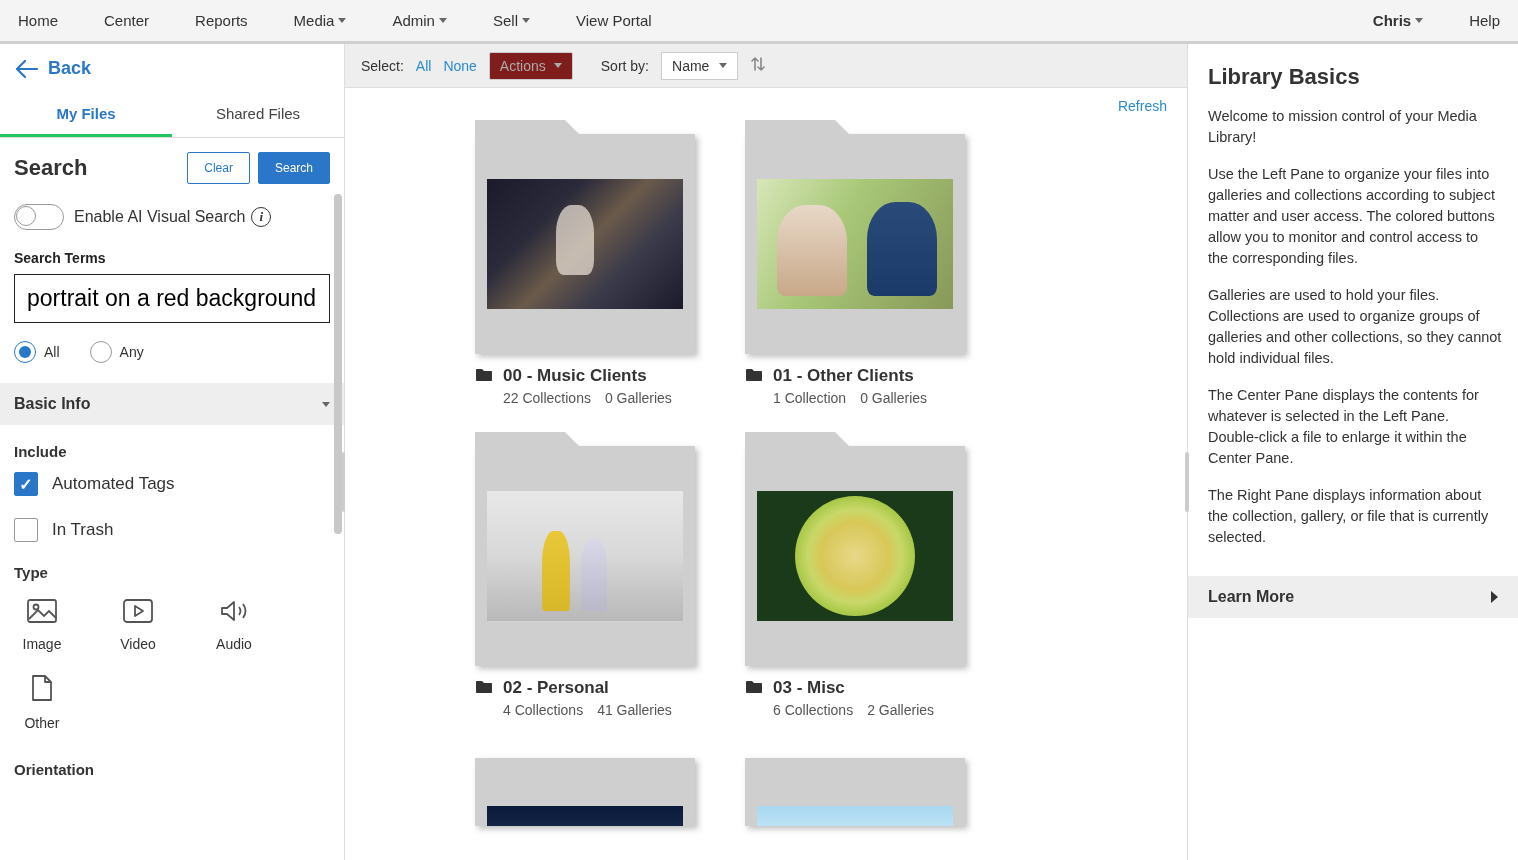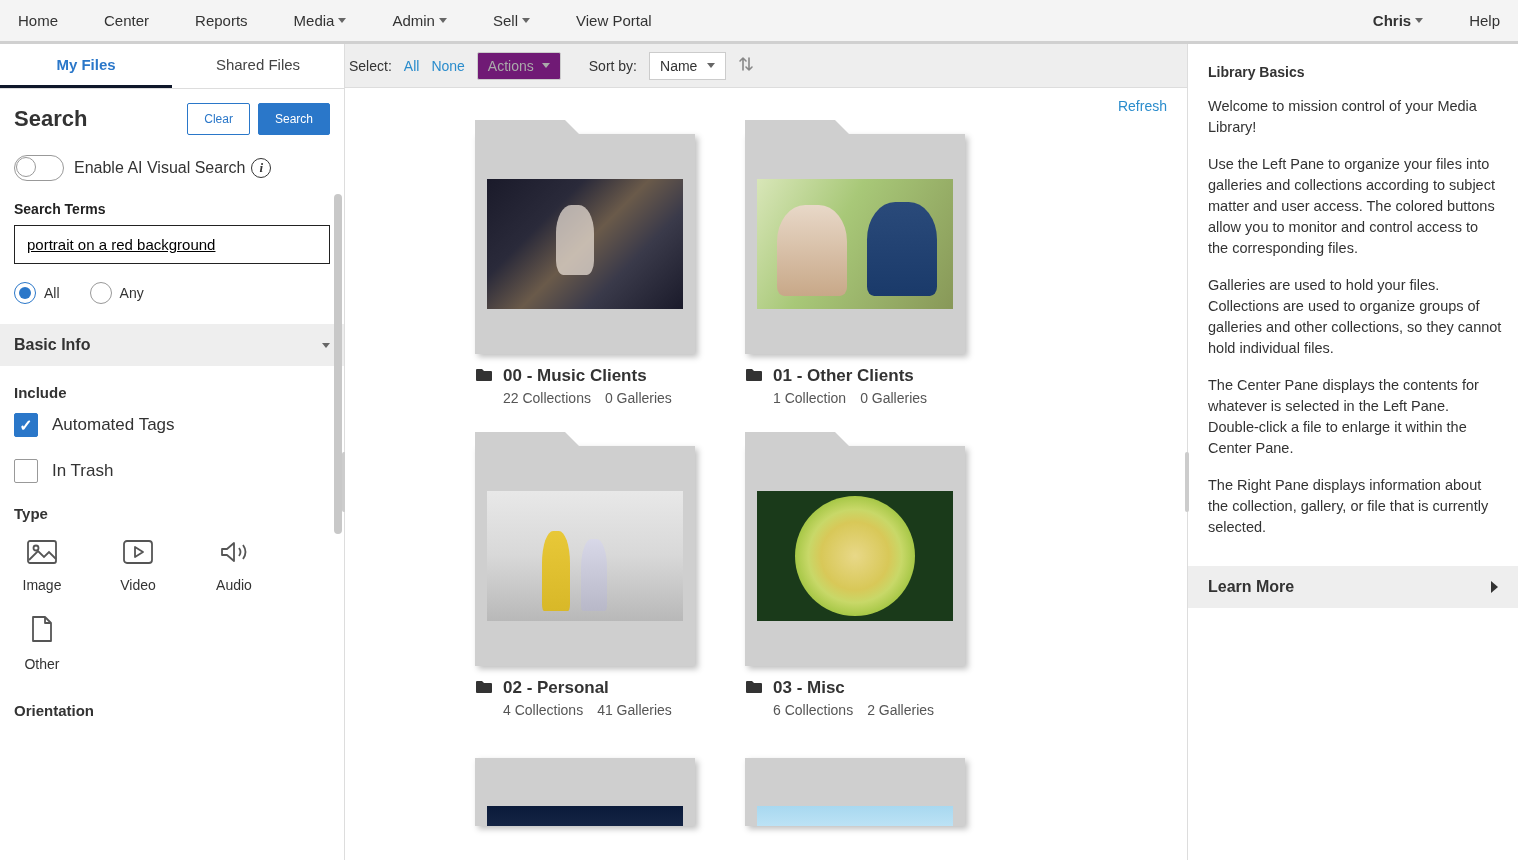--- a/index.html
+++ b/index.html
@@ -15,56 +15,56 @@
 .main { display: flex; height: calc(100% - 44px); }
 .left-pane { width: 345px; border-right: 1px solid #ddd; display: flex; flex-direction: column; position: relative; }
 .center-pane { flex: 1; display: flex; flex-direction: column; background: #fff; border-right: 1px solid #ddd; position: relative; }
 .right-pane { width: 330px; display: flex; flex-direction: column; padding: 20px 16px 0 20px; }
 
 
 .back-row { display: flex; align-items: center; gap: 10px; padding: 14px 16px; font-size: 18px; color: #2a77c9; cursor: pointer; }
 .back-arrow svg { display: block; }
 .tabs { display: flex; border-bottom: 1px solid #ddd; }
 .tab { flex: 1; text-align: center; padding: 12px 0; font-size: 15px; color: #444; cursor: pointer; }
-.tab.active { color: #2a77c9; font-weight: 600; border-bottom: 3px solid #0f172a; }
+.tab.active { color: #2a77c9; font-weight: 600; border-bottom: 3px solid #22c55e; }
 .search-header { display: flex; align-items: center; justify-content: space-between; padding: 14px 14px 10px 14px; }
 .search-title { font-size: 22px; font-weight: 700; }
 .btn { padding: 8px 16px; font-size: 12px; border-radius: 2px; cursor: pointer; }
 .btn-outline { background: #fff; border: 1px solid #2a77c9; color: #2a77c9; }
 .btn-primary { background: #2a77c9; border: 1px solid #2a77c9; color: #fff; }
 .search-body { padding: 0 14px 14px 14px; overflow-y: auto; flex: 1; }
 .toggle-row { display: flex; align-items: center; gap: 10px; padding: 10px 0 16px 0; }
 .toggle { width: 50px; height: 26px; border: 1.5px solid #999; border-radius: 20px; position: relative; cursor: pointer; background: #fff; }
 .toggle-knob { width: 20px; height: 20px; border-radius: 50%; background: #fff; border: 1.5px solid #999; position: absolute; top: 1px; left: 1px; }
 .toggle-label { font-size: 16px; display: flex; align-items: center; gap: 6px; }
 .info-icon { width: 20px; height: 20px; border: 1.5px solid #333; border-radius: 50%; display: inline-flex; align-items: center; justify-content: center; font-style: italic; font-family: serif; font-size: 13px; font-weight: bold; }
 .field-label { font-size: 14px; font-weight: 600; color: #222; margin-bottom: 8px; margin-top: 4px; }
-.text-input { width: 100%; padding: 10px 12px; font-size: 15px; border: 1.5px solid #222; text-decoration: underline; }
+.text-input { width: 100%; padding: 10px 12px; font-size: 23px; border: 1.5px solid #222; }
 .radio-row { display: flex; gap: 30px; padding: 18px 0 20px 0; }
 .radio { display: flex; align-items: center; gap: 8px; cursor: pointer; }
 .radio-circle { width: 22px; height: 22px; border: 1.5px solid #999; border-radius: 50%; display: flex; align-items: center; justify-content: center; }
 .radio-circle.checked { border-color: #2a77c9; }
 .radio-dot { width: 12px; height: 12px; border-radius: 50%; background: #2a77c9; }
 .section-header { background: #eee; margin: 0 -14px; padding: 12px 14px; display: flex; justify-content: space-between; align-items: center; font-size: 16px; font-weight: 600; cursor: pointer; }
 .sub-label { font-size: 15px; font-weight: 600; margin: 18px 0 12px 0; }
 .check-row { display: flex; align-items: center; gap: 14px; margin-bottom: 22px; cursor: pointer; }
 .checkbox { width: 24px; height: 24px; border: 1.5px solid #999; border-radius: 2px; display: flex; align-items: center; justify-content: center; }
 .checkbox.checked { background: #2a77c9; border-color: #2a77c9; }
 .checkbox.checked::after { content: "✓"; color: #fff; font-size: 16px; font-weight: bold; }
 .check-label { font-size: 17px; }
 .type-grid { display: flex; gap: 40px; flex-wrap: wrap; padding: 6px 0; text-align: center; }
 .type-item { display: flex; flex-direction: column; align-items: center; gap: 10px; cursor: pointer; width: 56px; }
 .type-icon { color: #555; }
 .type-label { font-size: 14px; }
 .scroll-thumb { position: absolute; right: 2px; top: 150px; width: 8px; height: 340px; background: #c8c8c8; border-radius: 4px; }
 
 
-.toolbar { height: 44px; background: #eee; border-bottom: 1px solid #ddd; display: flex; align-items: center; padding: 0 4px; gap: 12px; font-size: 14px; }
+.toolbar { height: 44px; background: #eee; border-bottom: 1px solid #ddd; display: flex; align-items: center; padding: 0 16px; gap: 12px; font-size: 14px; }
 .link { color: #2a8ccc; cursor: pointer; }
-.actions-btn { background: #701a75; border: 1px solid #ccc; padding: 5px 10px; color: #aaa; display: flex; align-items: center; gap: 8px; border-radius: 2px; }
+.actions-btn { background: #7f1d1d; border: 1px solid #ccc; padding: 5px 10px; color: #aaa; display: flex; align-items: center; gap: 8px; border-radius: 2px; }
 .sort-select { background: #fff; border: 1px solid #ccc; padding: 5px 10px; display: flex; align-items: center; gap: 10px; border-radius: 0; cursor: pointer; }
 .swap-icon { cursor: pointer; color: #888; }
 .refresh-row { text-align: right; padding: 10px 20px 0 0; }
 .grid { padding: 20px 40px 20px 130px; overflow-y: auto; flex: 1; display: flex; flex-wrap: wrap; gap: 40px 50px; align-content: flex-start; }
 .folder { width: 220px; }
 .folder-frame { width: 220px; height: 220px; background: #cfcfcf; position: relative; box-shadow: 3px 3px 6px rgba(0,0,0,0.25); display: flex; align-items: center; justify-content: center; }
 .folder-tab { position: absolute; top: -14px; left: 0; width: 90px; height: 14px; background: #cfcfcf; }
 .folder-tab::after { content: ""; position: absolute; right: -14px; top: 0; border-bottom: 14px solid #cfcfcf; border-right: 14px solid transparent; }
 .thumb { width: 196px; height: 130px; background: #888; }
 .thumb.concert { background: linear-gradient(135deg, #1a1a2a 0%, #2a2a3a 30%, #6a5a4a 50%, #3a3a4a 70%, #1a1a2a 100%); position:relative; overflow:hidden;}
@@ -79,21 +79,21 @@
 .thumb.melon::after{content:"";width:120px;height:120px;border-radius:50%;background:radial-gradient(circle,#e8d888 0%,#d8c858 40%,#c8d868 55%,#a8c848 70%,#88a838 100%);}
 .thumb.dark{background:linear-gradient(#0a1a3a,#1a2a4a);}
 .thumb.sky{background:linear-gradient(#a8d8f0,#c8e8f8);}
 .folder-meta { display: flex; align-items: center; gap: 10px; margin-top: 12px; }
 .folder-icon { color: #333; }
 .folder-title { font-size: 17px; font-weight: 600; }
 .folder-sub { font-size: 14px; color: #555; padding-left: 28px; margin-top: 4px; }
 .folder-sub span { margin-right: 14px; }
 
 
-.right-title { font-size: 14px; font-weight: 700; margin-bottom: 16px; }
+.right-title { font-size: 22px; font-weight: 700; margin-bottom: 16px; }
 .right-pane p { font-size: 14.5px; line-height: 1.45; margin-bottom: 16px; color: #333; }
 .learn-more { background: #eee; margin: 12px -16px 0 -20px; padding: 12px 20px; display: flex; justify-content: space-between; align-items: center; font-size: 16px; font-weight: 600; cursor: pointer; }
 .chev-right { width: 0; height: 0; border-top: 6px solid transparent; border-bottom: 6px solid transparent; border-left: 7px solid #333; }
 
 .divider-handle{position:absolute;top:50%;width:4px;height:60px;background:#ccc;border-radius:2px;}
 </style>
 </head>
 <body>
 
 <div class="top-nav">
@@ -130,20 +130,28 @@
       </div>
     <div class="nav-item">
         <span>Help</span>
       </div>
   </div>
 </div>
 
 <div class="main">
 
   <div class="left-pane">
+    <div class="back-row">
+      <span class="back-arrow">
+          <svg width="22" height="18" viewBox="0 0 22 18">
+            <path d="M9 1 L1 9 L9 17 M1 9 H21" stroke="#2a77c9" stroke-width="2.2" fill="none" stroke-linecap="round" stroke-linejoin="round"></path>
+          </svg>
+        </span>
+      <span style="font-weight:600;">Back</span>
+    </div>
     <div class="tabs">
       <div class="tab active">My Files</div>
       <div class="tab">Shared Files</div>
     </div>
     <div class="search-header">
       <div class="search-title">Search</div>
       <div style="display:flex;gap:8px;">
         <button class="btn btn-outline">Clear</button>
         <button class="btn btn-primary">Search</button>
       </div>

